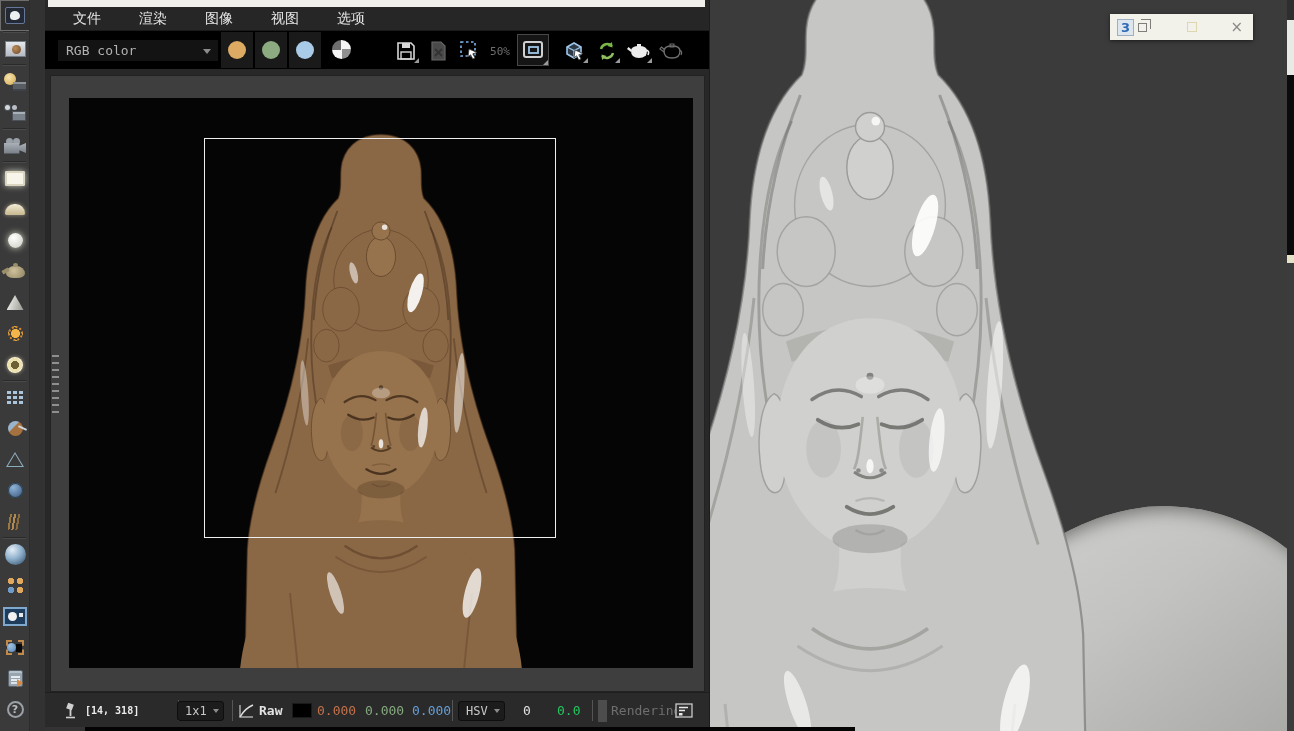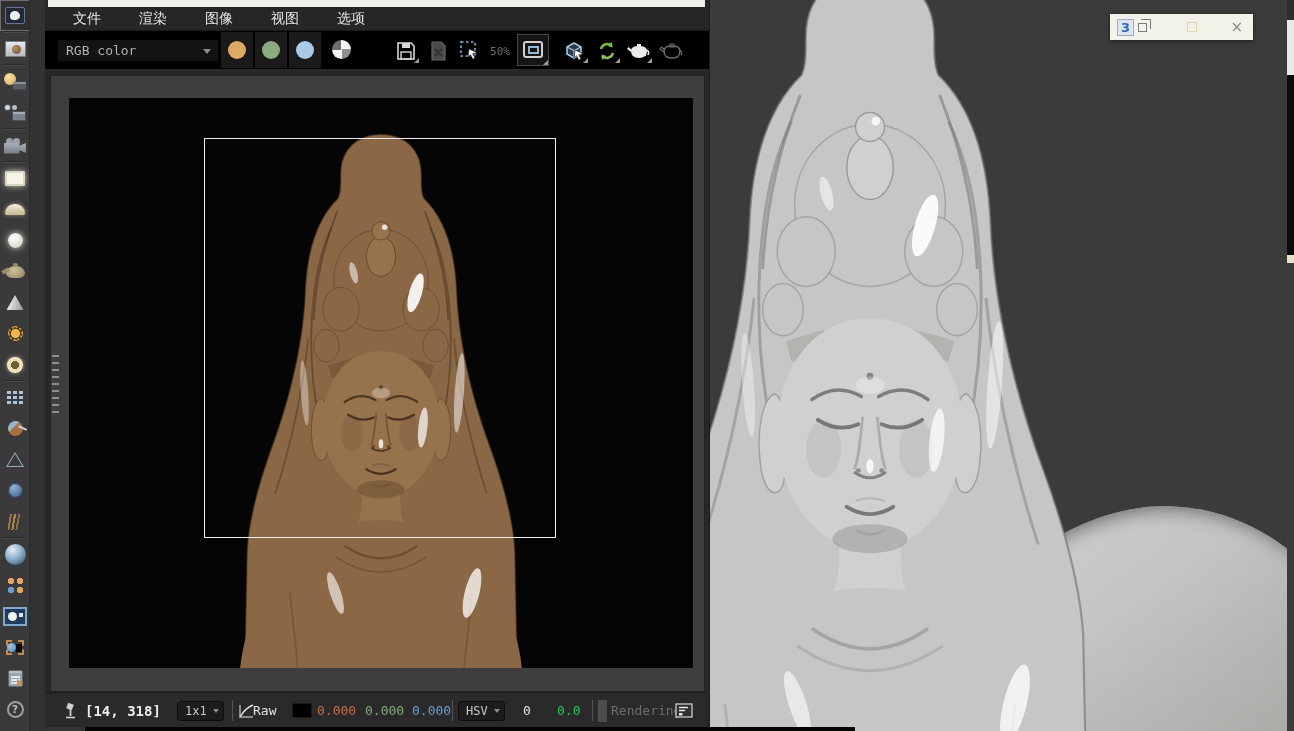--- a/index.html
+++ b/index.html
@@ -456,33 +456,33 @@
   <div id="grip"></div>
 
   <div id="vfb-status">
     <div class="abs" style="left:18px">
       <svg width="15" height="18" viewBox="0 0 15 18">
         <rect x="4" y="1.5" width="6" height="6" fill="#d0d0d0" transform="rotate(20 7 4.5)"></rect>
         <path d="M7.5,7 L7.5,14" stroke="#d0d0d0" stroke-width="1.8"></path>
         <path d="M3,15.5 h9" stroke="#d0d0d0" stroke-width="1.6"></path>
       </svg>
     </div>
-    <div class="abs" style="left:40px; color:#ececec; font-weight:bold; font-size:14px">[14, 318]</div>
+    <div class="abs" style="left:40px; color:#ececec; font-weight:bold; font-size:10px">[14, 318]</div>
     <div class="vsep" style="left:133px"></div>
     <div class="abs" style="left:132px">
       <span class="mini-dd"><span>1x1</span><span class="arrow"></span></span>
     </div>
     <div class="vsep" style="left:187px"></div>
     <div class="abs" style="left:193px">
       <svg width="17" height="16" viewBox="0 0 17 16">
         <path d="M2,2 L2,14 L15,14" fill="none" stroke="#aaa" stroke-width="1.5"></path>
         <path d="M2,14 C6,7 10,4 15,2" fill="none" stroke="#ddd" stroke-width="1.5"></path>
       </svg>
     </div>
-    <div class="abs" style="left:208px; font-weight:normal; color:#e2e2e2">Raw</div>
+    <div class="abs" style="left:214px; font-weight:bold; color:#e2e2e2">Raw</div>
     <div class="abs" style="left:248px">
         <div class="swatch-black"></div>
       </div>
     <div class="abs" style="left: 272px; color: rgb(192, 113, 76);">0.000</div>
     <div class="abs" style="left: 320px; color: rgb(133, 168, 127);">0.000</div>
     <div class="abs" style="left: 367px; color: rgb(100, 159, 216);">0.000</div>
     <div class="vsep" style="left:407px"></div>
     <div class="abs" style="left:413px">
       <span class="mini-dd"><span>HSV</span><span class="arrow"></span></span>
     </div>

